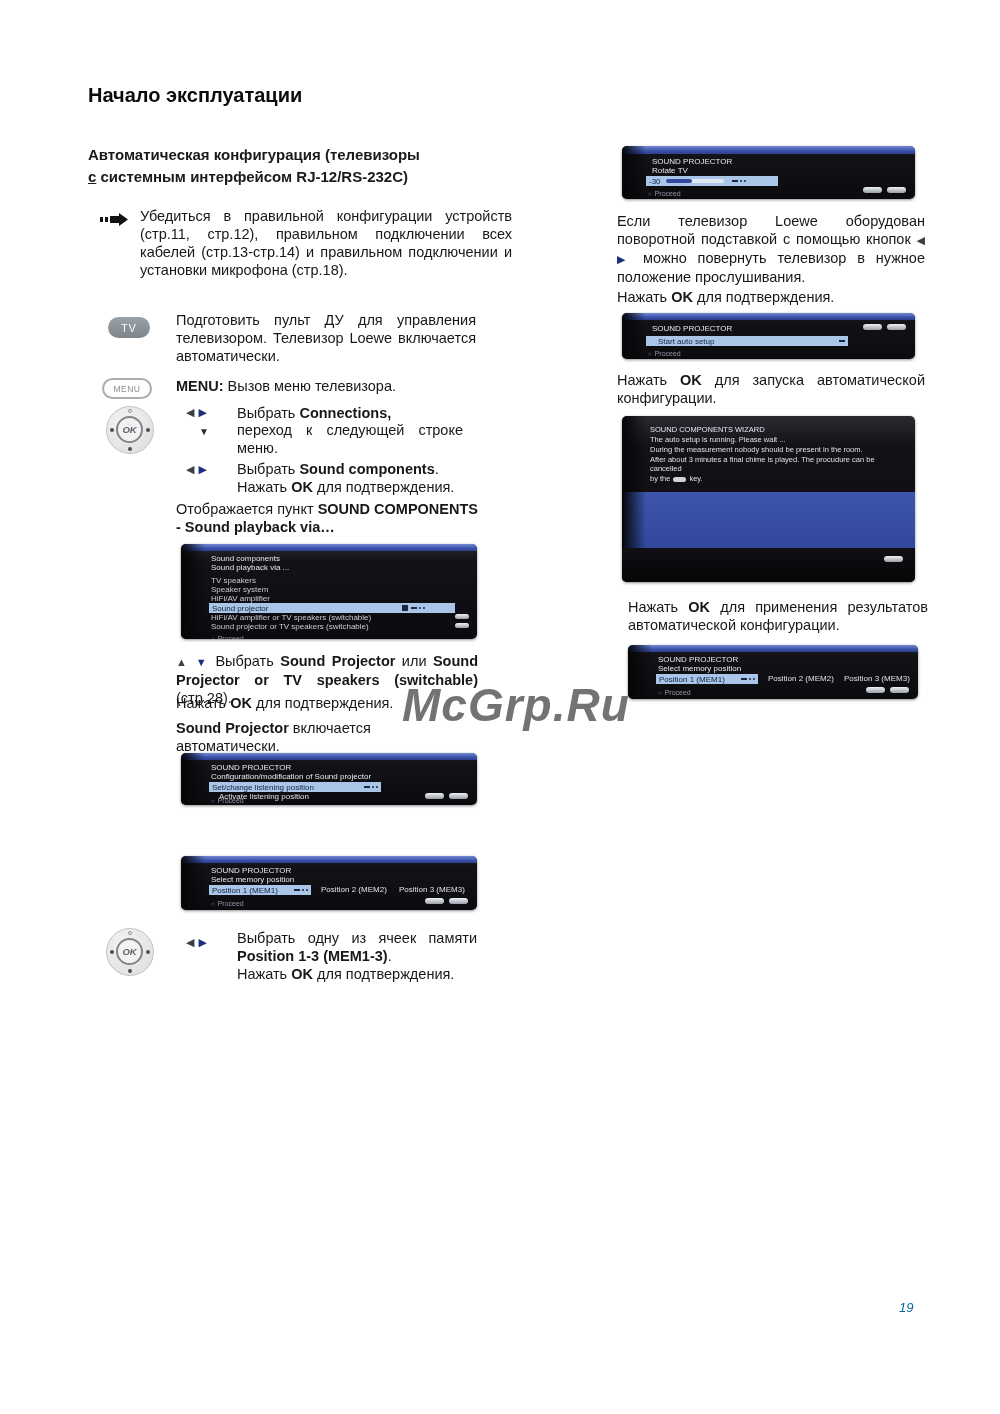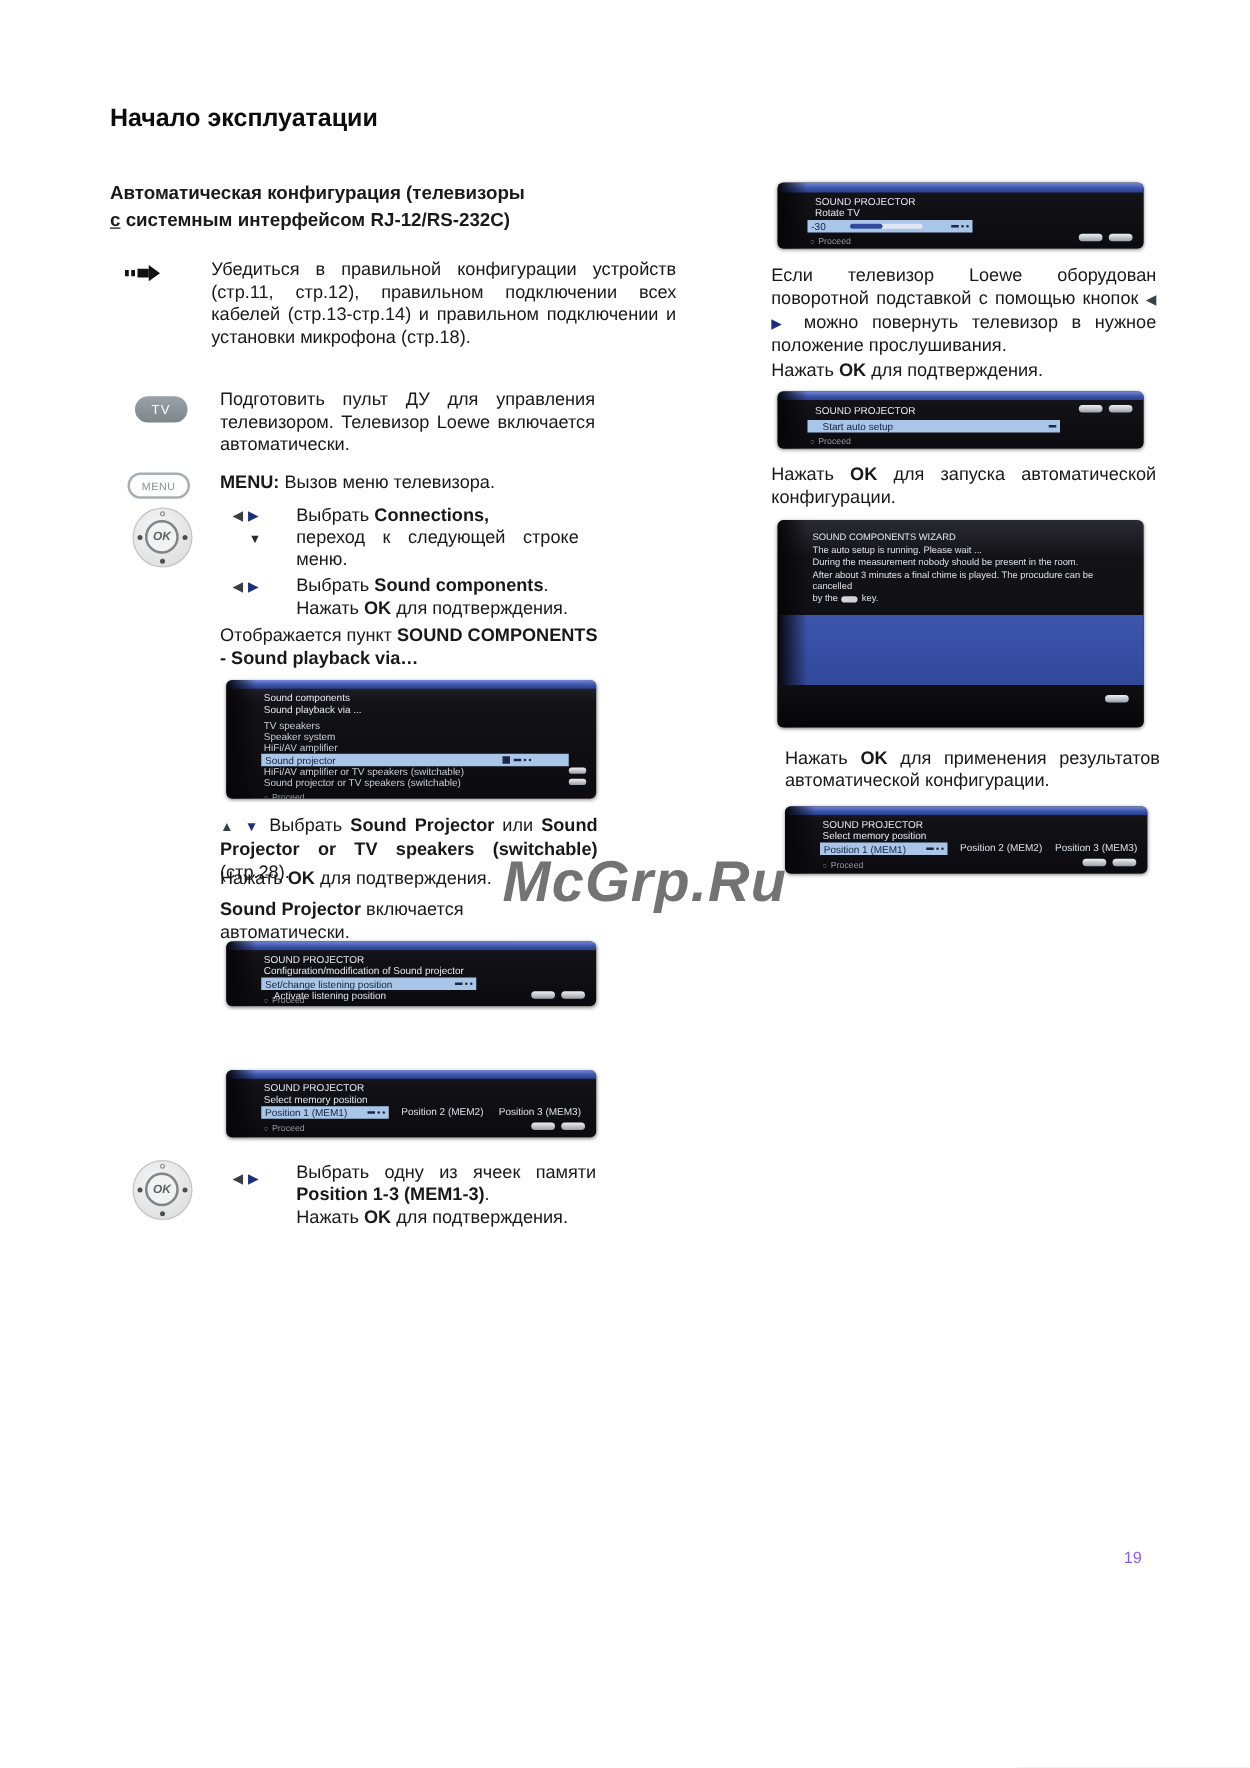--- a/index.html
+++ b/index.html
@@ -68,21 +68,21 @@
   .wizard{font-size:7.5px;line-height:9px;color:#dde0ea;}
   .wz-black{padding:8px 10px 0 28px;height:68px;box-sizing:content-box;}
   .wz-line{margin-top:1px;}
   .wz-sp{}
   .mini-pill{display:inline-block;width:13px;height:5px;border-radius:3px;background:#cfd3da;margin:0 3px;vertical-align:middle;}
   .wz-blue{height:56px;background:linear-gradient(180deg,#3d55ab,#32489c);}
   .wz-footer{position:relative;height:34px;background:linear-gradient(180deg,#101014,#050507);}
   .wz-footer .pill{position:absolute;right:12px;top:8px;}
   .watermark{position:absolute;left:402px;top:678px;font-size:46px;font-style:italic;font-weight:700;
              color:#737373;letter-spacing:1px;white-space:nowrap;}
-  .pagenum{position:absolute;left:899px;top:1238px;font-size:13px;color:#8b5cf6;}
+  .pagenum{position:absolute;left:899px;top:1300px;font-size:13px;color:#0369a1;font-style:italic;}
 </style>
 </head>
 <body>
 
 <div class="page">
 
   <h1 class="title">Начало эксплуатации</h1>
 
   <div class="heading">
     <div>Автоматическая конфигурация (телевизоры</div>
@@ -92,21 +92,21 @@
   <span class="blockarrow">
     <svg width="28" height="13" viewBox="0 0 28 13">
         <g fill="#111">
           <rect x="0" y="4" width="3" height="5"></rect>
           <rect x="5" y="4" width="3" height="5"></rect>
           <rect x="10" y="3" width="9" height="7"></rect>
           <polygon points="19,0 28,6.5 19,13"></polygon>
         </g>
       </svg>
   </span>
-  <div class="p" style="left:140px;top:207px;width:372px;margin-left:29px;"><span>Убедиться в правильной конфигурации устройств (стр.11, стр.12), правильном подключении всех кабелей (стр.13-стр.14) и правильном подключении и установки микрофона (стр.18).</span></div>
+  <div class="p" style="left:140px;top:207px;width:372px;"><span>Убедиться в правильной конфигурации устройств (стр.11, стр.12), правильном подключении всех кабелей (стр.13-стр.14) и правильном подключении и установки микрофона (стр.18).</span></div>
 
   <div class="btn-tv">TV</div>
   <div class="p" style="left:176px;top:311px;width:300px;"><span>Подготовить пульт ДУ для управления телевизором. Телевизор Loewe включается автоматически.</span></div>
 
   <div class="btn-menu">MENU</div>
   <div class="p pl" style="left:176px;top:377px;width:302px;"><span class="b">MENU:</span><span> Вызов меню телевизора.</span></div>
 
   <div class="okpad" style="left:106px;top:406px;">
     <i class="dt"></i>
       <i class="db"></i>
@@ -210,21 +210,21 @@
   </div>
   <div class="arrpair" style="left:186px;top:936px;"><span class="l">◀</span><span class="r">▶</span></div>
   <div class="p" style="left:237px;top:929px;width:240px;"><span>Выбрать одну из ячеек памяти </span><span class="b">Position 1-3 (MEM1-3)</span><span>.</span></div>
   <div class="p pl" style="left:237px;top:965px;width:240px;"><span>Нажать </span><span class="b">OK</span><span> для подтверждения.</span></div>
 
   <div class="shot" style="left:622px;top:146px;width:293px;height:53px;">
     <div class="topbar" style="height:8px;"></div>
     <div class="mrow mtitle" style="margin-top:3px;">SOUND PROJECTOR</div>
     <div class="mrow mtitle">Rotate TV</div>
     <div class="mrow" style="padding-left:24px;height:10px;margin-top:1px;">
-      <span class="hl2" style="width:132px;justify-content:space-between;">
+      <span class="hl2" style="width:132px;justify-content:flex-start;">
         <span>-30</span>
         <span class="slider-track">
             <span class="slider-fill"></span>
           </span>
         <span class="hints">
             <i class="hk dash"></i>
             <i class="hk dot"></i>
             <i class="hk dot"></i>
           </span>
       </span>

